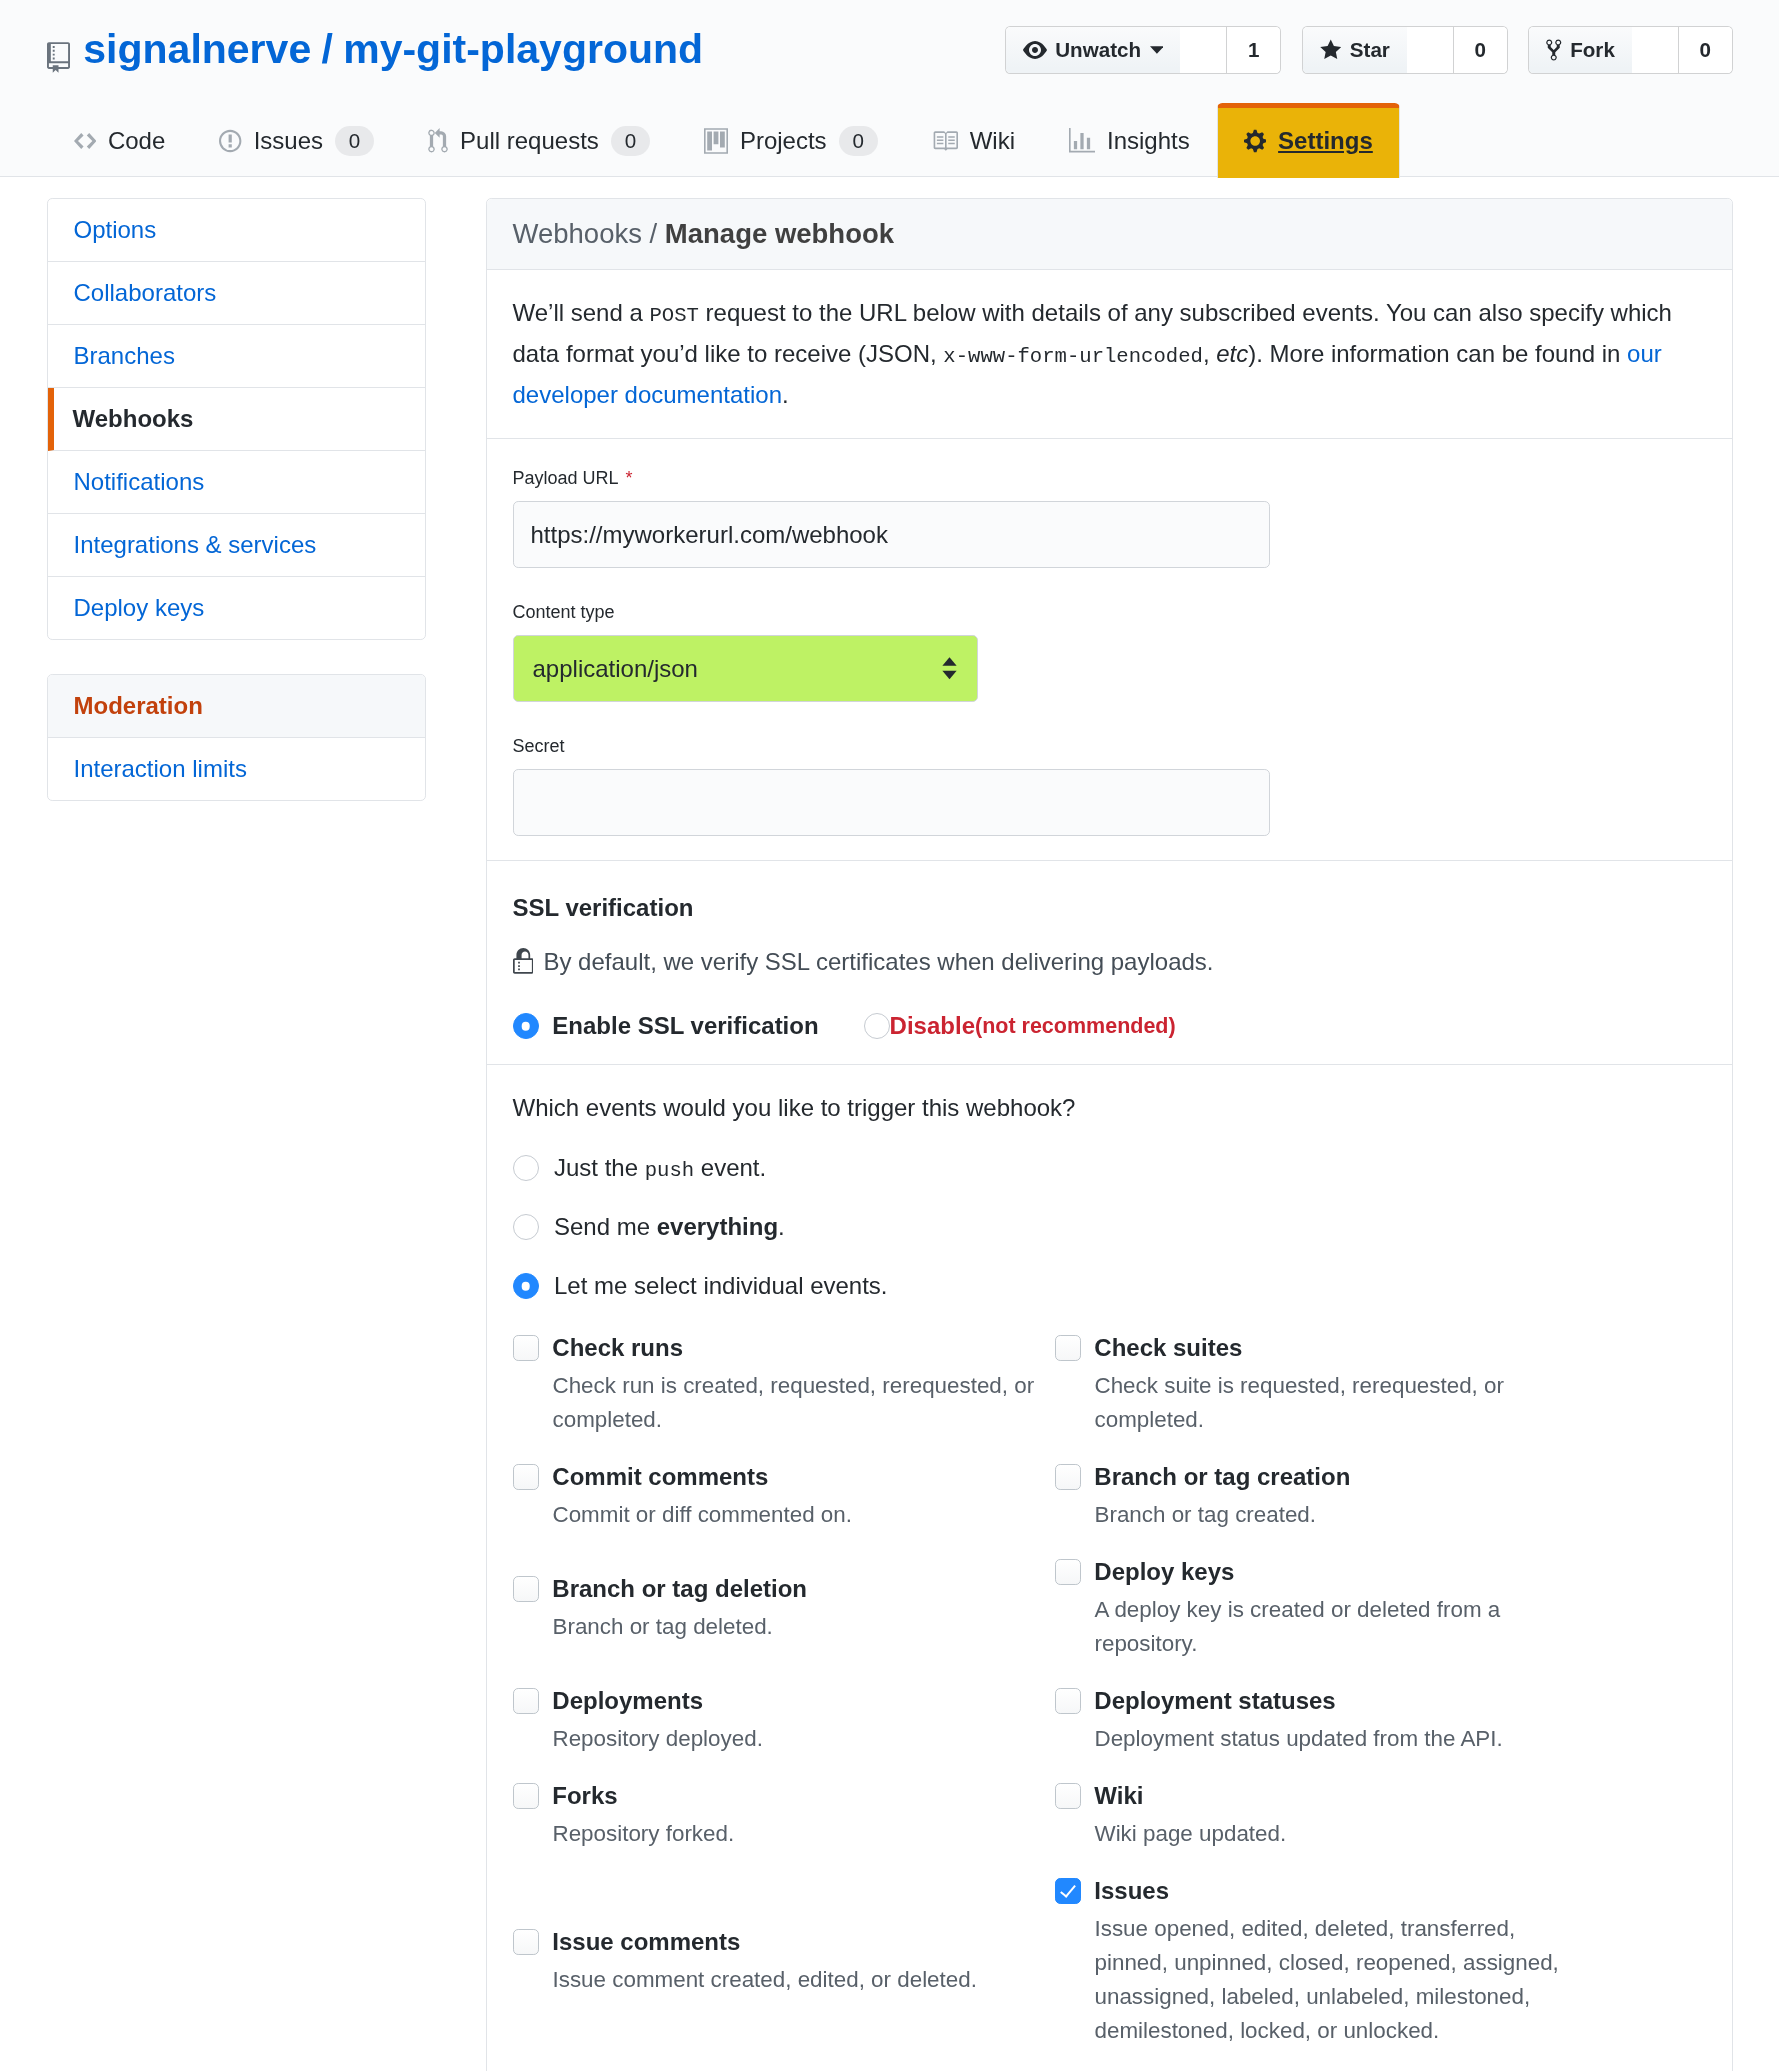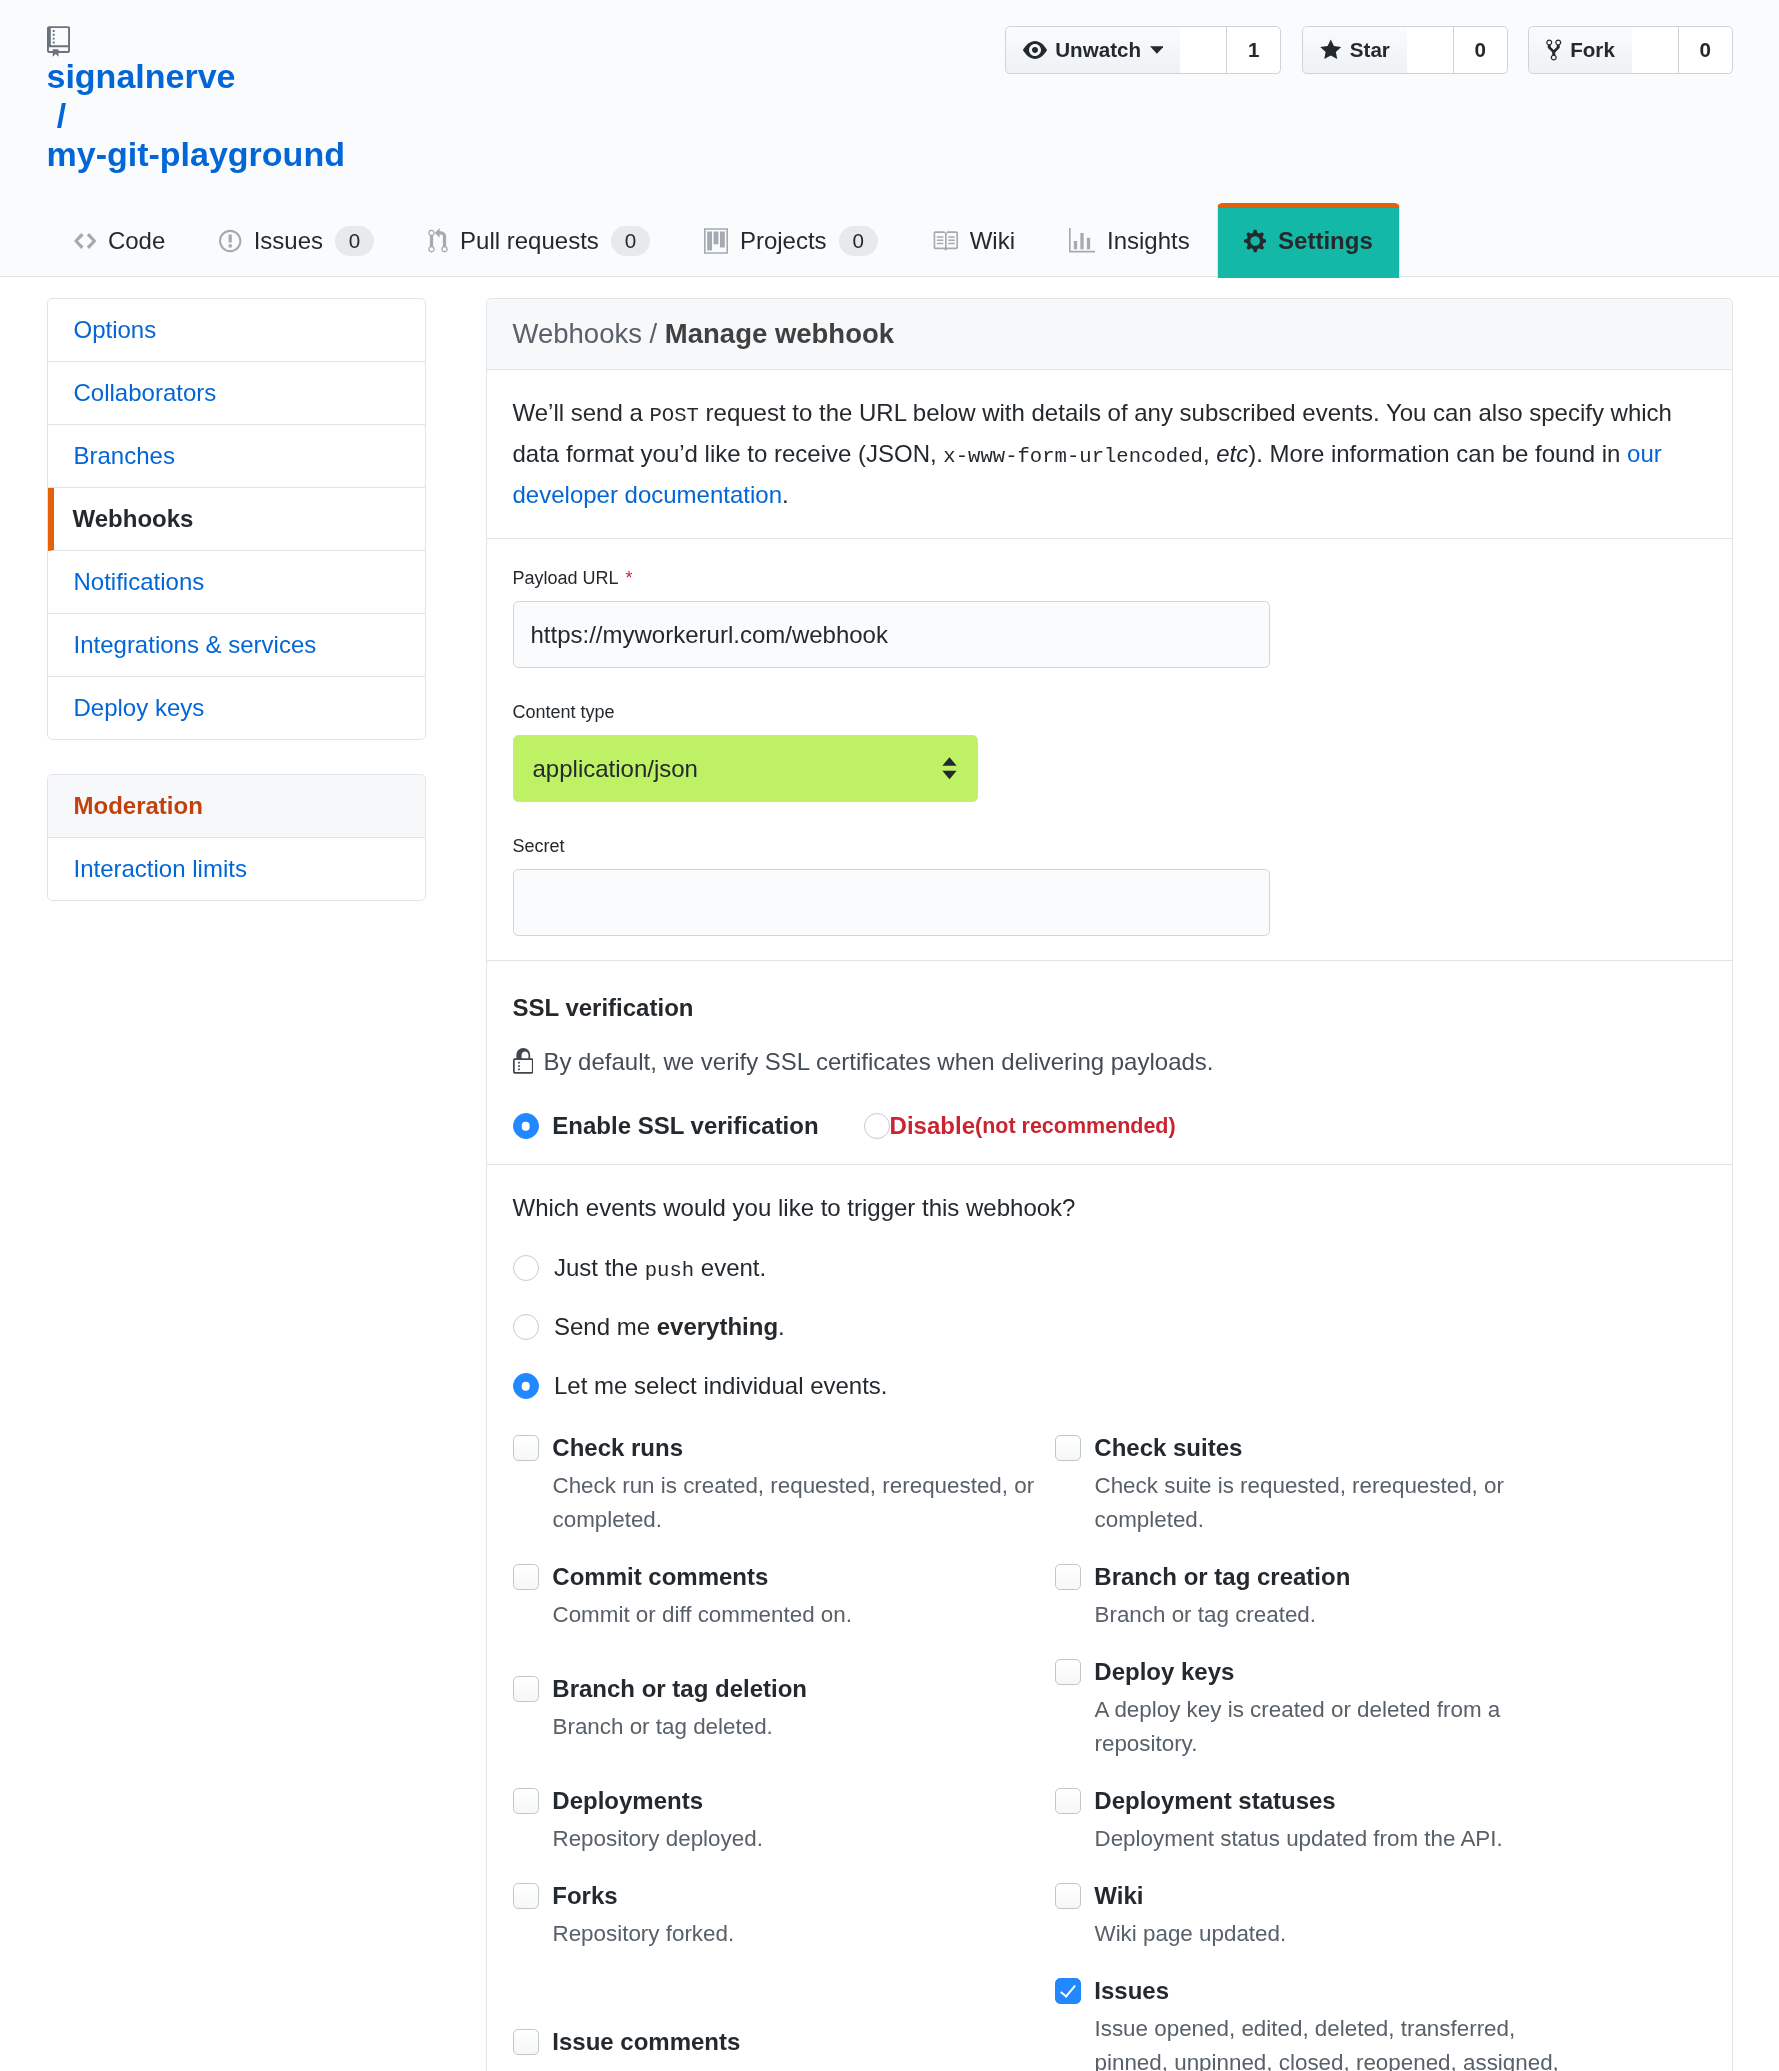--- a/index.html
+++ b/index.html
@@ -4,38 +4,38 @@
 <style>
   * { box-sizing: border-box; }
   html, body { margin:0; padding:0; width:1779px; height:2072px; overflow:hidden;
     background:#fff; color:#24292e; font-family:"Liberation Sans", sans-serif; font-size:24px; }
   a { text-decoration:none; color:inherit; cursor:pointer; }
   .container { width:1686px; margin:0 auto; }
 
   
   .pagehead { background:#fafbfc; border-bottom:1.7px solid #e1e4e8; padding-top:26px; }
   .repo-row { display:flex; align-items:flex-start; justify-content:space-between; }
-  .repo-title { display:flex; align-items:flex-start; font-size:34px; color:#0366d6; margin-top:5.2px;flex-direction:column; }
+  .repo-title { display:flex; align-items:flex-end; font-size:41px; color:#0366d6; margin-top:5.2px; }
   .repo-title .icon { color:#6a737d; margin-right:13.8px; display:flex; }
   .repo-title .sep { margin:0 10.3px; color:#0366d6; }
   .repo-name { font-weight:700; }
   .actions { display:flex; gap:20.6px; }
   .btn-group { display:flex; border:1.7px solid rgba(27,31,35,.2); border-radius:5.2px; overflow:hidden; background:#fff; height:48px;gap:46px; }
   .btn { display:flex; align-items:center; gap:8.6px; padding:0 17px; font-weight:700; font-size:20.6px;
          background:linear-gradient(-180deg,#fafbfc,#eff3f6 90%); color:#24292e; border:none; cursor:pointer;
          font-family:inherit; }
   .btn .icon { display:flex; color:#24292e; }
   .count { display:flex; align-items:center; padding:0 20.6px; background:#fff; font-weight:700; font-size:20.6px;
            border-left:1.7px solid rgba(27,31,35,.2); color:#24292e; }
   .tabs { display:flex; margin-top:29px; }
   .tab { display:flex; align-items:center; gap:12px; padding:22.4px 26px; font-size:24px; color:#24292e;
          border:1.7px solid transparent; border-bottom:none; margin-bottom:-1.7px; cursor:pointer; }
   .tab .t-icon { color:#a3aab1; display:flex; }
-  .tab.active { background:#14b8a6; border-color:#e1e4e8; border-top:5.2px solid #e36209; border-radius:5.2px 5.2px 0 0;
-                font-weight:700; padding-top:19px; }
+  .tab.active { background:#eab308; border-color:#e1e4e8; border-top:5.2px solid #e36209; border-radius:5.2px 5.2px 0 0;
+                font-weight:700; padding-top:19px;text-decoration:underline; }
   .tab.active .t-icon { color:#24292e; }
   .counter { background:rgba(27,31,35,.08); border-radius:19px; padding:2.6px 13.8px; font-size:20.6px; font-weight:400; color:#24292e; }
 
   
   .layout { display:flex; margin-top:20.6px; align-items:flex-start; }
   .sidebar { width:379px; margin-right:60px; flex-shrink:0; }
   .menu { border:1.7px solid #e1e4e8; border-radius:5.2px; background:#fff; overflow:hidden; }
   .menu-item { display:block; padding:17px 26px; font-size:24px; color:#0366d6; border-bottom:1.7px solid #e1e4e8; }
   .menu .menu-item:last-child { border-bottom:none; }
   .menu-item.active { font-weight:700; color:#24292e; border-left:6.9px solid #e36209; padding-left:19px; }

